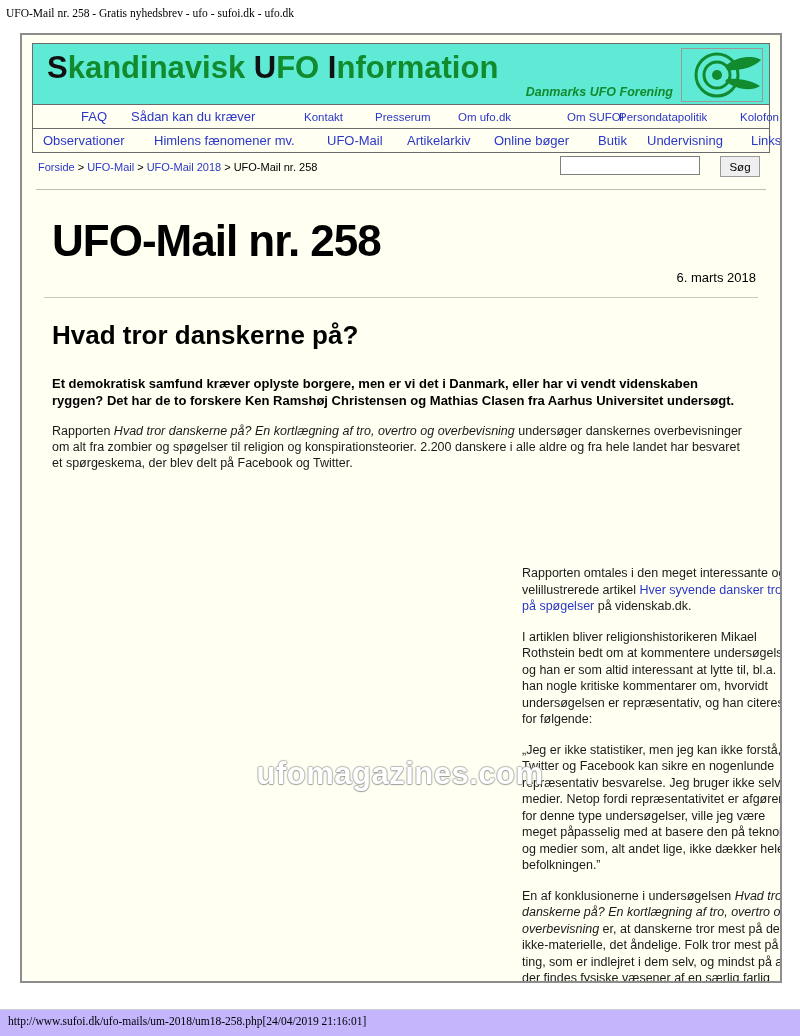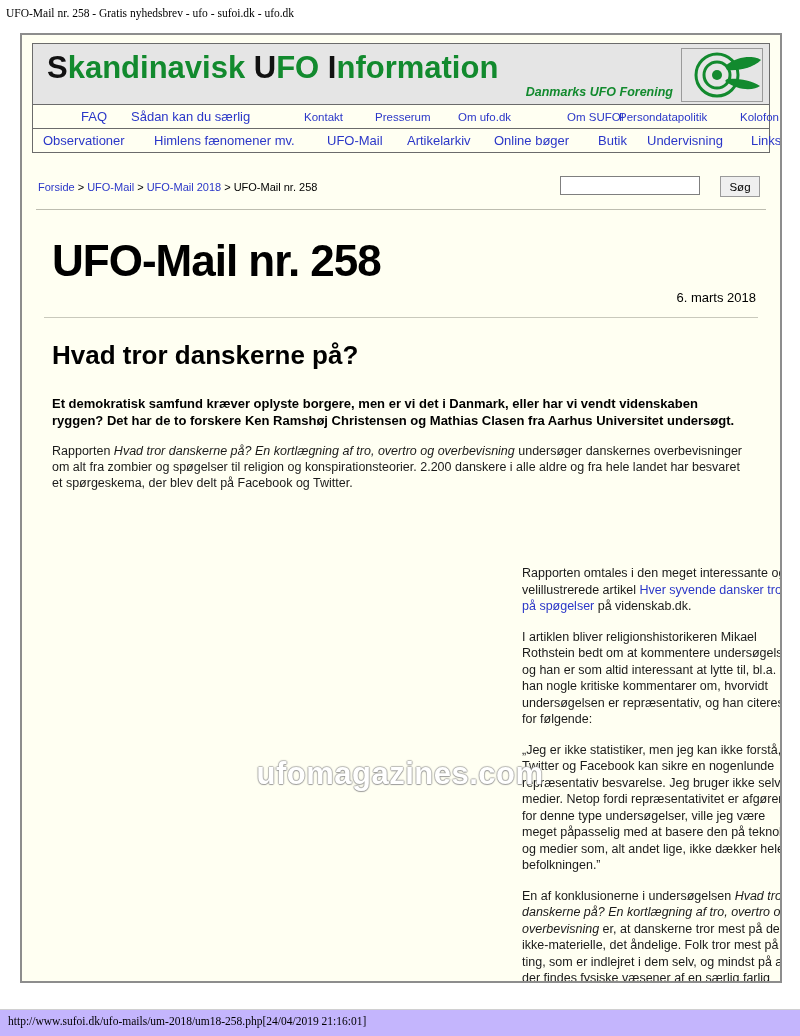--- a/index.html
+++ b/index.html
@@ -35,21 +35,21 @@
     background: #fffff2;
     box-sizing: border-box;
     overflow: hidden;
   }
   .inner {
     padding: 8px 10px 0 10px;
   }
   
   .banner {
     border: 1px solid #6b6b6b;
-    background: #e5e5e5;
+    background: #5eead4;
     height: 62px;
     position: relative;
     box-sizing: border-box;
     overflow: hidden;
   }
   .banner-title {
     position: absolute;
     left: 14px;
     top: 6px;
     font-size: 31px;
@@ -97,21 +97,21 @@
     position: absolute;
     top: 0;
   }
   .navbar a.bigger {
     font-size: 13px;
   }
   
   .crumbrow {
     position: relative;
     height: 34px;
-    margin-top: 20px;
+    margin-top: 0;
   }
   .crumbs {
     position: absolute;
     left: 6px;
     top: 8px;
     font-size: 11px;
     color: #000;
     white-space: nowrap;
   }
   .crumbs a {
@@ -264,21 +264,21 @@
           <circle cx="36" cy="27" r="13"></circle>
         </g>
         <circle cx="36" cy="27" r="5" fill="#128a2e"></circle>
         <path d="M44 18 C58 6, 76 8, 80 12 C72 20, 58 23, 46 22 Z" fill="#128a2e"></path>
         <path d="M44 33 C58 44, 74 42, 79 38 C70 32, 56 30, 46 31 Z" fill="#128a2e"></path>
       </svg>
     </div>
 
     <div class="navbar">
       <a class="bigger" style="left:48px">FAQ</a>
-      <a class="bigger" style="left:98px">Sådan kan du særlig</a>
+      <a class="bigger" style="left:98px">Sådan kan du kræver</a>
       <a style="left:271px">Kontakt</a>
       <a style="left:342px">Presserum</a>
       <a style="left:425px">Om ufo.dk</a>
       <a style="left:534px">Om SUFOI</a>
       <a style="left:586px">Persondatapolitik</a>
       <a style="left:707px">Kolofon</a>
     </div>
 
     <div class="navbar">
       <a class="bigger" style="left:10px">Observationer</a>

